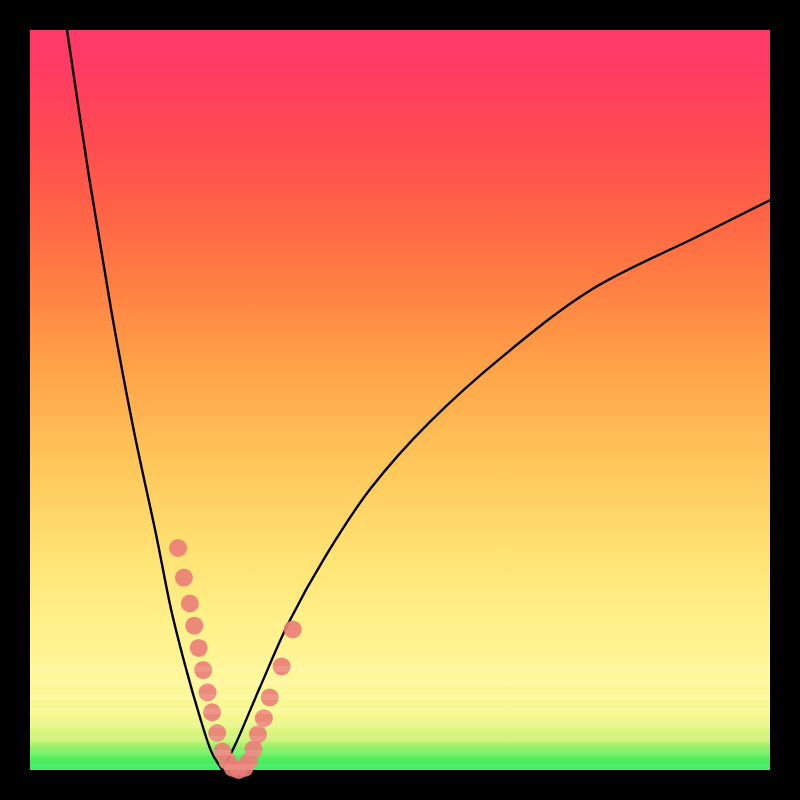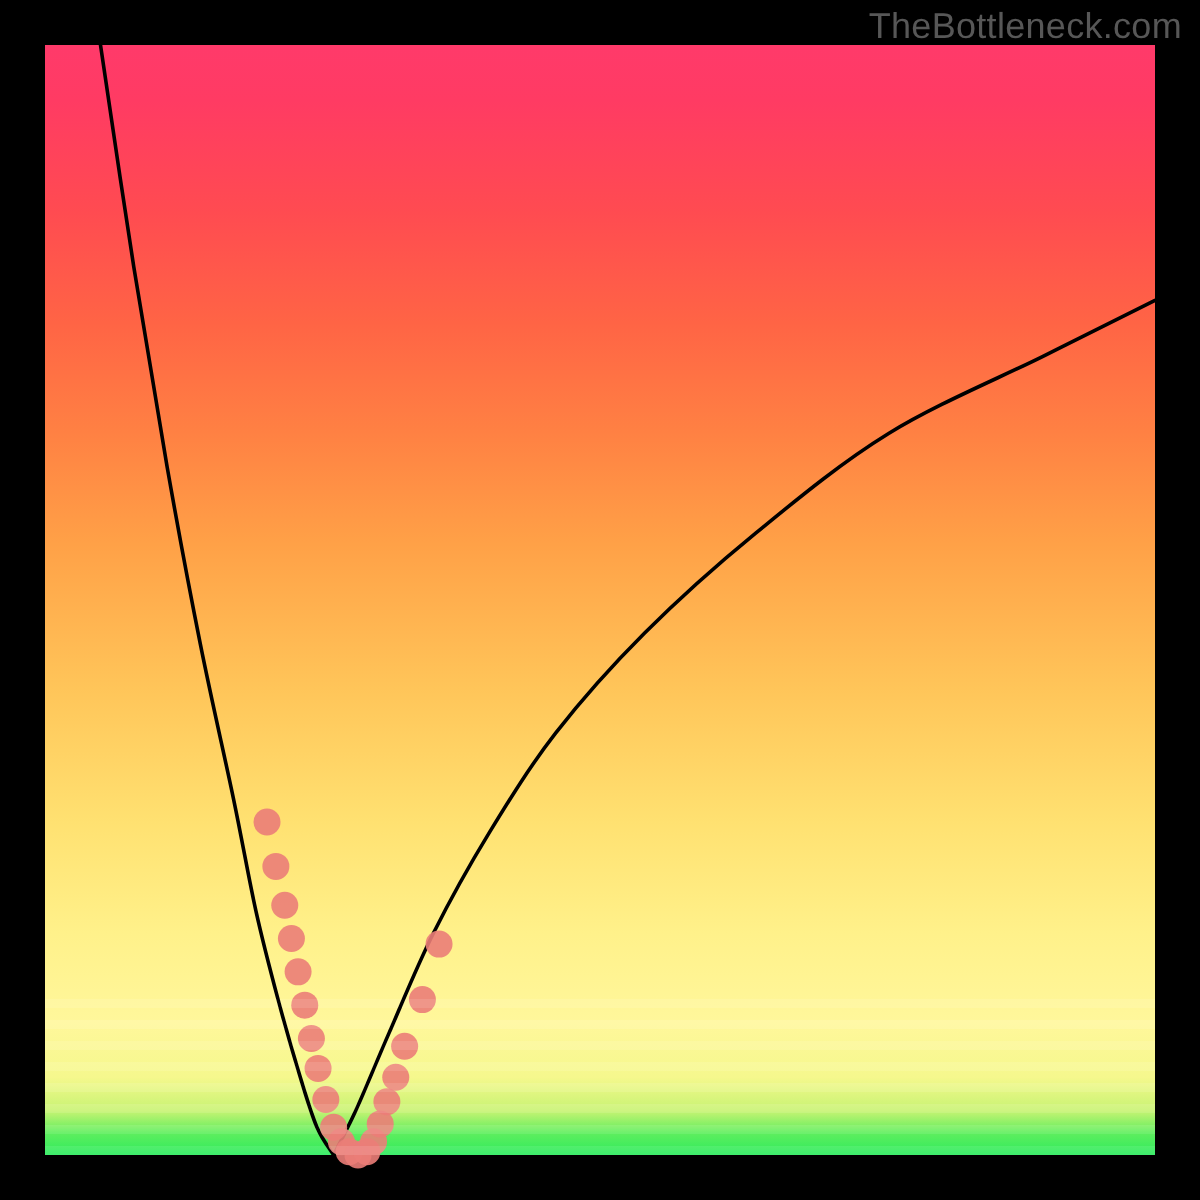--- a/index.html
+++ b/index.html
@@ -71,21 +71,20 @@
     top: 0;
     width: 740px;
     height: 740px;
     overflow: visible;
   }
 </style>
 </head>
 <body>
 
 <div class="outer">
-  <div class="watermark">TheBottleneck.com</div>
   <div class="plot">
     <svg class="curve" viewBox="0 0 740 740">
       <path d="M 37 0 C 40.7 24.666666666666668, 51.800000000000004 101.13333333333333, 59.2 148 C 66.60000000000001 194.86666666666667, 74 239.26666666666665, 81.4 281.2 C 88.80000000000001 323.1333333333333, 96.2 362.59999999999997, 103.60000000000001 399.59999999999997 C 111.00000000000001 436.59999999999997, 119.63333333333335 473.59999999999997, 125.80000000000001 503.2 C 131.96666666666667 532.8, 135.66666666666666 555, 140.6 577.2 C 145.53333333333333 599.4000000000001, 150.46666666666667 617.9, 155.4 636.4 C 160.33333333333334 654.9, 165.88333333333335 674.0166666666667, 170.20000000000002 688.2 C 174.51666666666668 702.3833333333334, 177.6 712.8666666666667, 181.29999999999998 721.5 C 184.99999999999997 730.1333333333333, 190.55 736.9166666666666, 192.4 740" stroke="#000" stroke-width="2.4" fill="none" stroke-linecap="round"></path>
       <path d="M 192.4 740 C 194.86666666666667 735.0666666666666, 201.03333333333336 723.9666666666667, 207.20000000000002 710.4 C 213.36666666666667 696.8333333333333, 220.76666666666668 678.3333333333334, 229.4 658.6 C 238.03333333333333 638.8666666666667, 247.9 614.2, 259 592 C 270.1 569.8, 282.43333333333334 547.6, 296 525.4 C 309.56666666666666 503.2, 323.1333333333334 481, 340.40000000000003 458.8 C 357.6666666666667 436.6, 377.40000000000003 414.40000000000003, 399.6 392.20000000000005 C 421.8 370.00000000000006, 446.4666666666667 347.79999999999995, 473.6 325.59999999999997 C 500.73333333333335 303.4, 530.3333333333333 278.73333333333335, 562.4 259 C 594.4666666666667 239.26666666666668, 636.4 222.00000000000006, 666 207.20000000000005 C 695.6 192.40000000000003, 727.6666666666666 176.36666666666662, 740 170.19999999999993" stroke="#000" stroke-width="2.4" fill="none" stroke-linecap="round"></path>
       <g>
           <circle cx="148" cy="518" r="9" fill="#eb7d78" fill-opacity="0.9"></circle>
           <circle cx="153.92000000000002" cy="547.6" r="9" fill="#eb7d78" fill-opacity="0.9"></circle>
           <circle cx="159.84000000000003" cy="573.5" r="9" fill="#eb7d78" fill-opacity="0.9"></circle>
           <circle cx="164.28" cy="595.7" r="9" fill="#eb7d78" fill-opacity="0.9"></circle>
           <circle cx="168.72" cy="617.9" r="9" fill="#eb7d78" fill-opacity="0.9"></circle>

